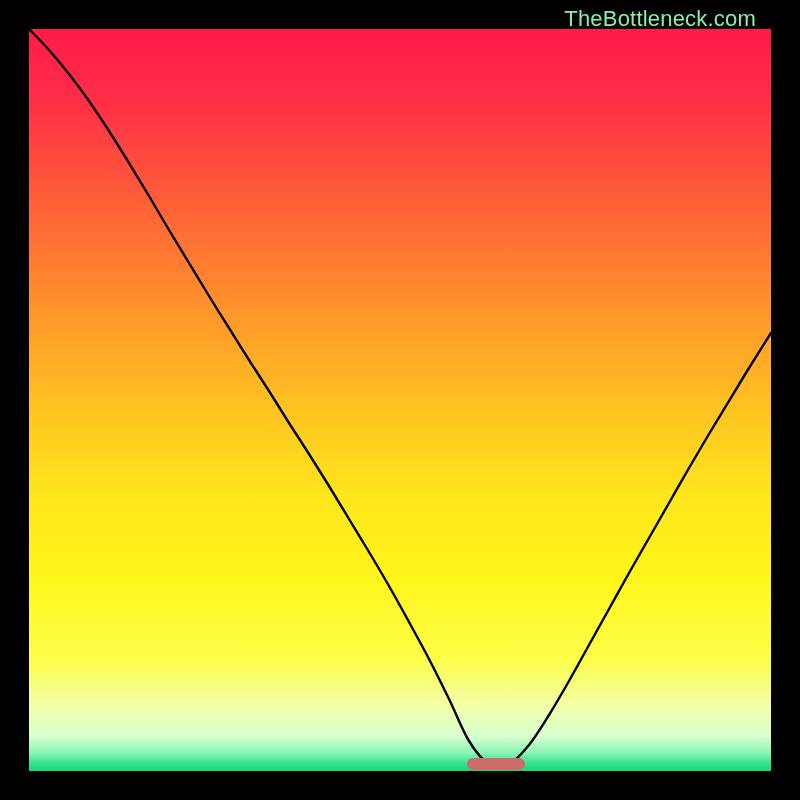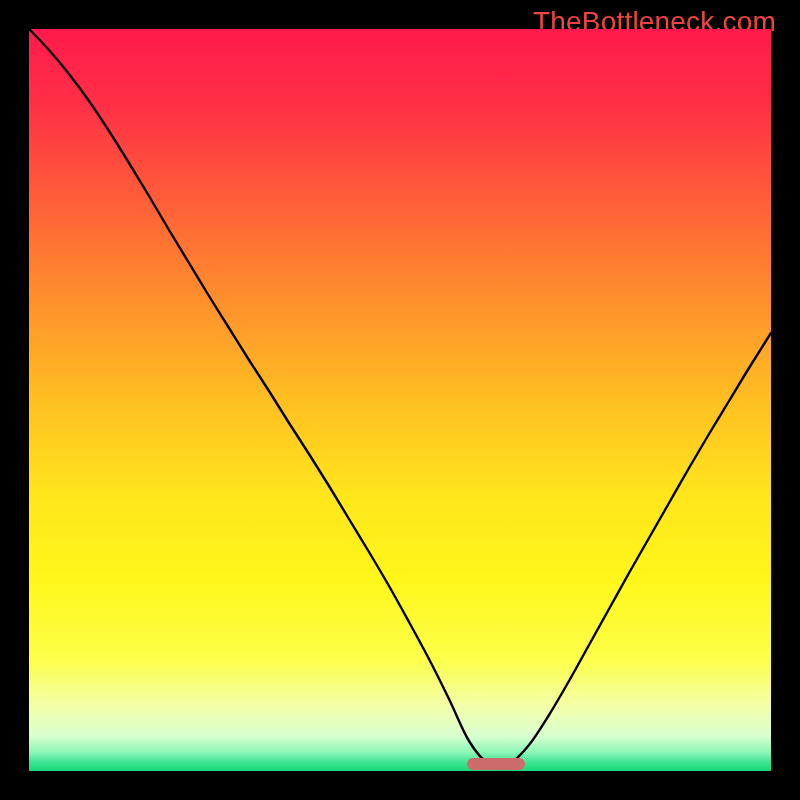--- a/index.html
+++ b/index.html
@@ -36,25 +36,25 @@
     pointer-events: none;
   }
   .marker {
     position: absolute;
     height: 12px;
     border-radius: 6px;
     background: #CC6B6B;
   }
   .watermark {
     position: absolute;
-    right: 24px;
+    right: 44px;
     top: 6px;
     font-family: Arial, Helvetica, sans-serif;
-    font-size: 28px;
-    color: #ef4444;
+    font-size: 22px;
+    color: #86efac;
     letter-spacing: 0.2px;
   }
 </style>
 </head>
 <body>
 
 <div class="frame">
 
   <div class="watermark">TheBottleneck.com</div>
 

